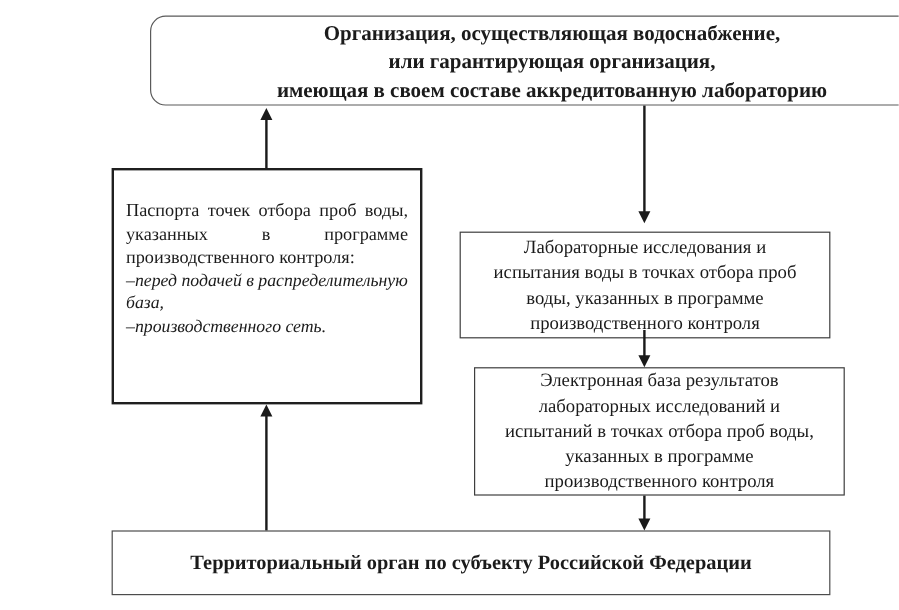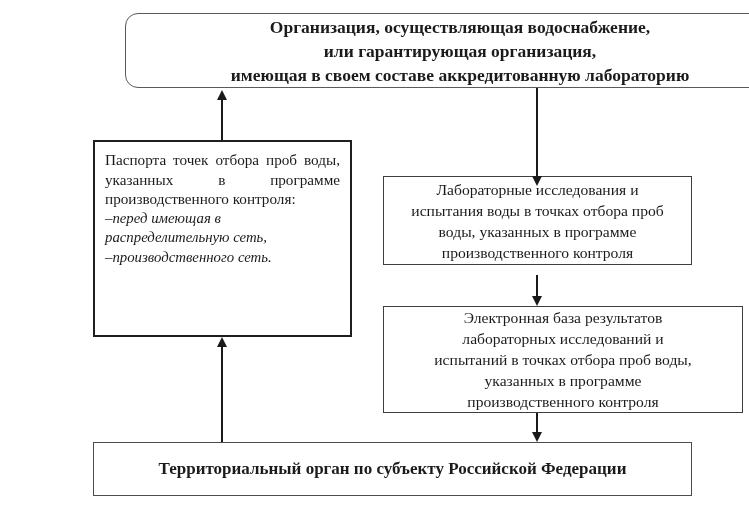--- a/index.html
+++ b/index.html
@@ -50,37 +50,38 @@
     left: 93px; top: 140px;
     width: 259px; height: 197px;
     border: 2px solid #1f1f1f;
     padding: 8px 10px 6px 10px;
   }
   .passports-box .title {
     font-size: 15.2px;
     line-height: 19.6px;
     text-align: justify;
     text-align-last: left;
+    margin-top: 16px;
   }
   .passports-box .item {
     font-size: 14.8px;
     line-height: 19.6px;
     font-style: italic;
     text-align: left;
   }
 
   
   .lab-box {
-    left: 383px; top: 176px;
+    left: 383px; top: 193px;
     width: 309px; height: 89px;
     border: 1.5px solid #3e3e3e;
   }
   .db-box {
-    left: 383px; top: 306px;
-    width: 360px; height: 107px;
+    left: 395px; top: 306px;
+    width: 309px; height: 107px;
     border: 1.5px solid #3e3e3e;
     justify-content: center;
   }
   .lab-box .txt, .db-box .txt {
     font-size: 15.6px;
     line-height: 21px;
   }
 
   
   .terr-box {
@@ -132,21 +133,21 @@
 
   <div class="box org-box center-flex">
     <div class="txt pre-center">Организация, осуществляющая водоснабжение,
 или гарантирующая организация,
 имеющая в своем составе аккредитованную лабораторию</div>
   </div>
 
   <div class="box passports-box">
     <div class="title">Паспорта точек отбора проб воды, указанных в программе производственного контроля:</div>
     <div>
-      <div class="item">–перед имеющая в распределительную сеть,</div>
+      <div class="item">–перед подачей в распределительную база,</div>
       <div class="item">–производственного сеть.</div>
     </div>
   </div>
 
   <div class="box lab-box center-flex">
     <div class="txt pre-center">Лабораторные исследования и
 испытания воды в точках отбора проб
 воды, указанных в программе
 производственного контроля</div>
   </div>

